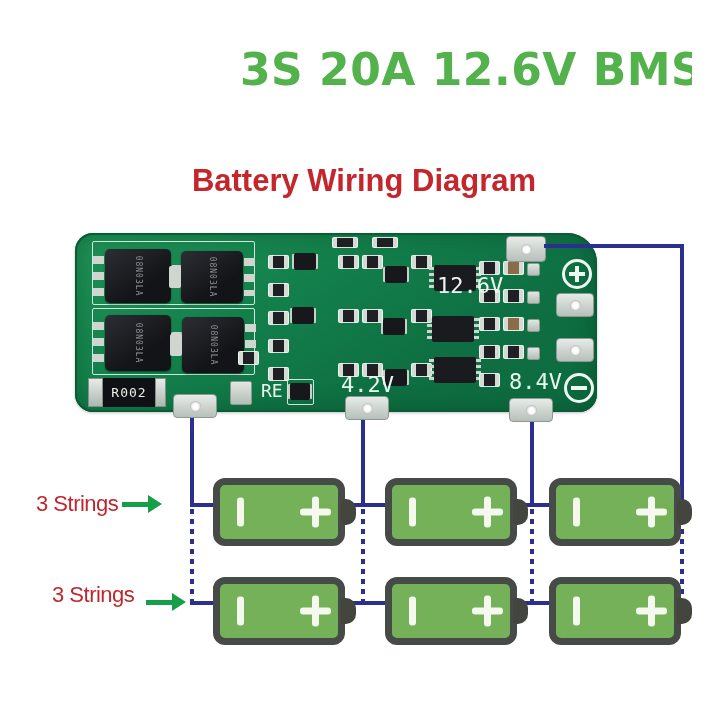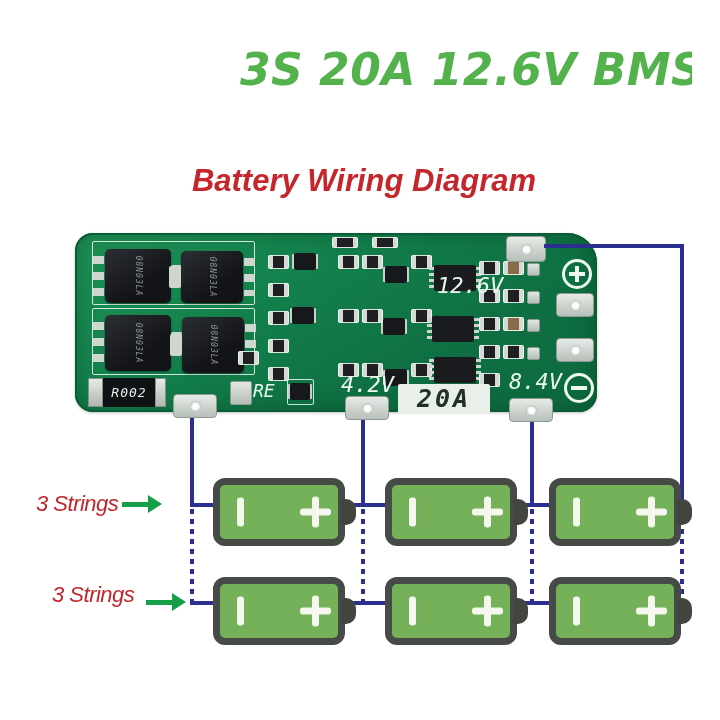--- a/index.html
+++ b/index.html
@@ -1,17 +1,17 @@
 <!DOCTYPE html>
 <html><head>
 <meta charset="utf-8">
 <style>
   html,body{margin:0;padding:0;background:#ffffff;}
   .stage{position:relative;width:692px;height:720px;background:#ffffff;overflow:hidden;
-         font-family:"Liberation Sans",sans-serif;font-style:italic;}
+         font-family:"Liberation Sans",sans-serif;}
 
   
   .title{position:absolute;left:240px;top:44px;font-family:"DejaVu Sans",sans-serif;
          font-weight:bold;font-size:44px;letter-spacing:.5px;color:#53b24c;white-space:nowrap;}
   .subtitle{position:absolute;left:0;width:728px;top:163px;text-align:center;
          font-family:"Liberation Sans",sans-serif;font-weight:bold;font-size:31px;color:#c4262b;}
 
   
   .wire{position:absolute;background:#2b2f90;z-index:1;}
   .wire.over{z-index:3;}
@@ -124,21 +124,21 @@
         <span class="mlbl">08N03LA</span>
       </div>
 
     <div class="shunt" style="left:13px;top:145px;width:78px;height:29px;">
       <span class="cap"></span>
       <span class="sbody">R002</span>
       <span class="cap" style="width:11px;"></span>
     </div>
     <div class="chip-sq" style="left:155px;top:148px;width:22px;height:24px;"></div>
 
-    <div class="silk" style="left:178px;top:147px;font-size:18px;">RE</div>
+    <div class="silk" style="left:186px;top:147px;font-size:18px;">RE</div>
     <div class="outline" style="left:212px;top:146px;width:27px;height:26px;"></div>
     <div class="sot" style="left:215px;top:150px;width:20px;height:17px;"></div>
     <div class="res" style="left:163px;top:118px;"></div>
 
     <div class="res small" style="left:257px;top:4px;"></div>
     <div class="res small" style="left:297px;top:4px;"></div>
 
     <div class="res" style="left:193px;top:22px;"></div>
     <div class="res" style="left:193px;top:50px;"></div>
     <div class="res" style="left:193px;top:78px;"></div>
@@ -176,21 +176,20 @@
     <div class="res" style="left:428px;top:112px;"></div>
     <div class="chip-sq" style="left:452px;top:30px;"></div>
     <div class="chip-sq" style="left:452px;top:58px;"></div>
     <div class="chip-sq" style="left:452px;top:86px;"></div>
     <div class="chip-sq" style="left:452px;top:114px;"></div>
 
     <div class="silk" style="left:362px;top:5px;font-size:22px;margin-top:35px;">12.6V</div>
     <div class="silk" style="left:266px;top:139px;font-size:22px;">4.2V</div>
     <div class="silk" style="left:434px;top:136px;font-size:22px;">8.4V</div>
 
-    <div class="amp-badge" style="left:323px;top:151px;width:92px;height:30px;">20A</div>
 
     <div class="mark plus" style="left:487px;top:26px;width:30px;height:30px;"></div>
     <div class="mark" style="left:489px;top:140px;width:30px;height:30px;"></div>
 
     <div class="pad" style="left:431px;top:3px;width:40px;height:26px;"></div>
     <div class="pad" style="left:481px;top:60px;width:38px;height:24px;"></div>
     <div class="pad" style="left:481px;top:105px;width:38px;height:24px;"></div>
     <div class="pad" style="left:98px;top:161px;width:44px;height:24px;"></div>
     <div class="pad" style="left:270px;top:163px;width:44px;height:24px;"></div>
     <div class="pad" style="left:434px;top:165px;width:44px;height:24px;"></div>

